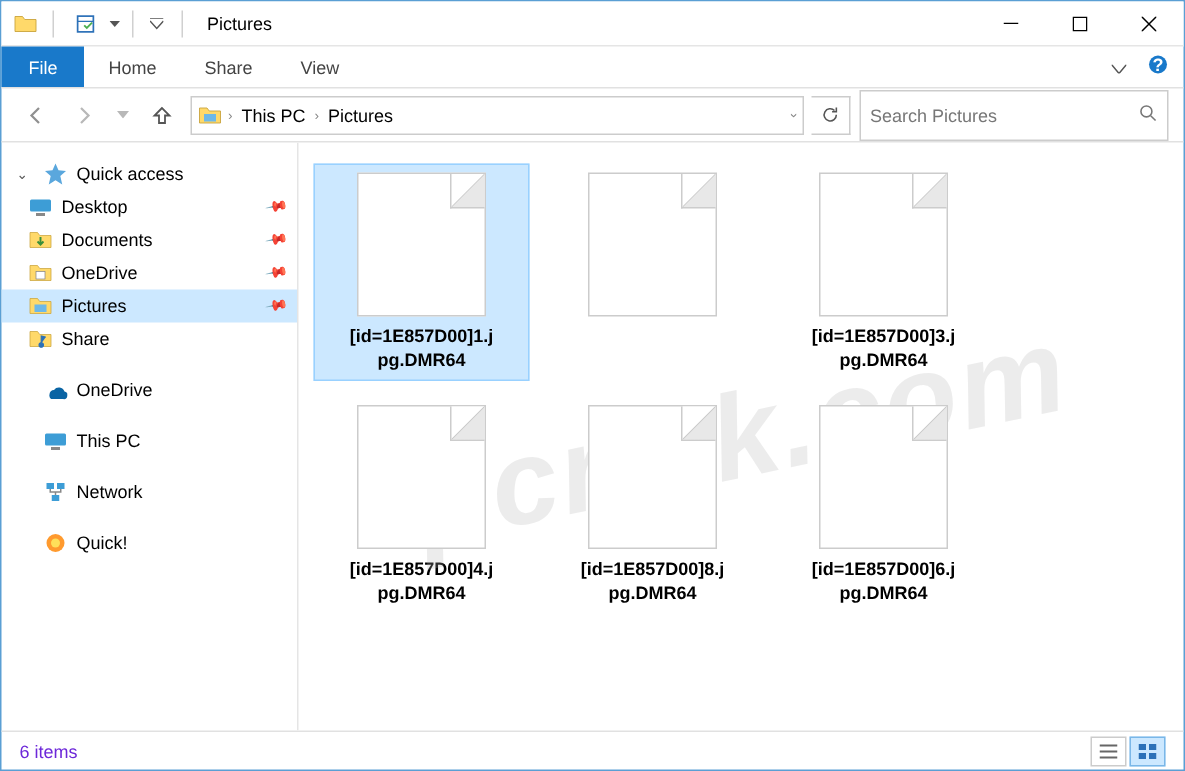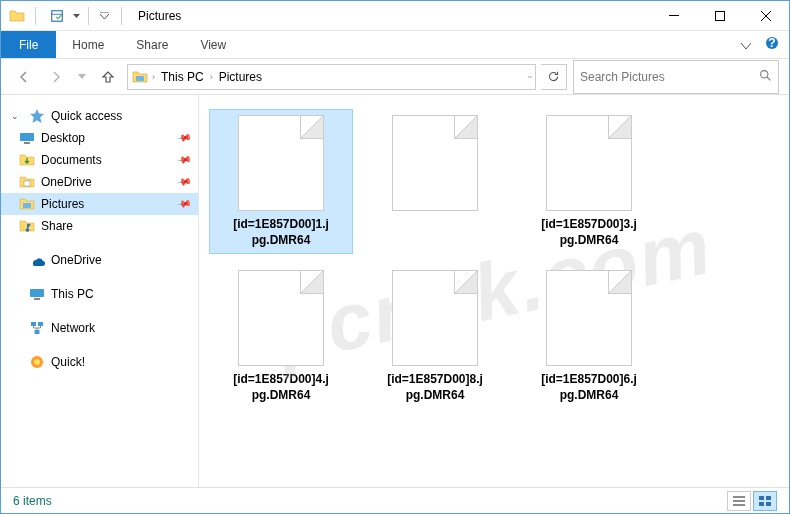--- a/index.html
+++ b/index.html
@@ -42,21 +42,21 @@
     .expand-caret { position: absolute; left: 10px; font-size: 9px; color: #555; }
     .side-icon { width: 16px; height: 16px; flex-shrink: 0; }
 
     .content { flex: 1; padding: 14px 10px; display: flex; flex-wrap: wrap; align-content: flex-start; gap: 10px 10px; overflow-y: auto; position: relative; }
     .file-item { width: 144px; display: flex; flex-direction: column; align-items: center; padding: 6px; }
     .file-item.selected { background: #cce8ff; border: 1px solid #99d1ff; padding: 5px; }
     .file-thumb { width: 86px; height: 96px; background: #fff; border: 1px solid #ccc; position: relative; margin-bottom: 6px; }
     .file-thumb::after { content: ""; position: absolute; top: 0; right: 0; width: 22px; height: 22px; background: linear-gradient(135deg, #fff 0%, #fff 48%, #ccc 50%, #e8e8e8 52%, #e8e8e8 100%); border-left: 1px solid #ccc; border-bottom: 1px solid #ccc; }
     .file-name { text-align: center; word-break: break-all; line-height: 1.3; font-weight: bold; }
 
-    .statusbar { height: 26px; border-top: 1px solid #e1e1e1; display: flex; align-items: center; padding: 0 12px; color: #0f766e; }
+    .statusbar { height: 26px; border-top: 1px solid #e1e1e1; display: flex; align-items: center; padding: 0 12px; color: #6d28d9; }
     .status-right { margin-left: auto; display: flex; gap: 2px; }
     .view-btn { width: 24px; height: 20px; border: 1px solid #ccc; display: flex; align-items: center; justify-content: center; }
     .view-btn.active { background: #cce8ff; border-color: #7ab7e8; }
 
     .watermark { position: absolute; left: 50%; top: 50%; transform: translate(-50%, -50%) rotate(-12deg); font-size: 80px; font-weight: 700; color: rgba(180,180,180,0.25); pointer-events: none; letter-spacing: 2px; white-space: nowrap; font-style: italic; }
   </style>
 </head>
 <body>
 
 <div class="window">

